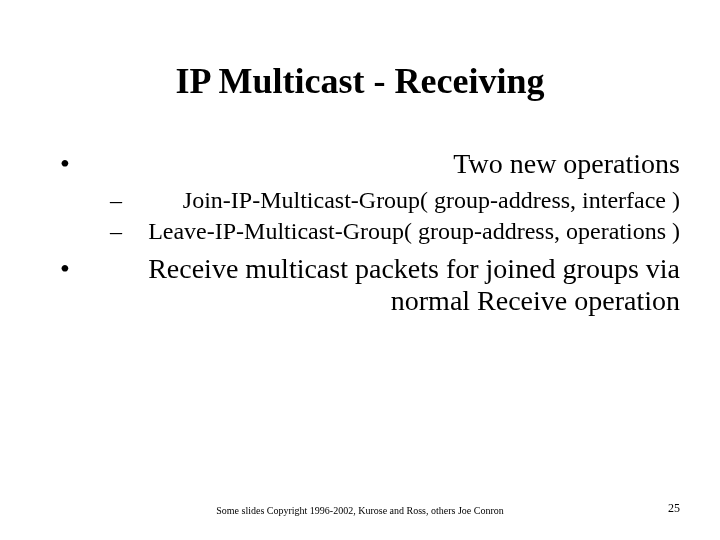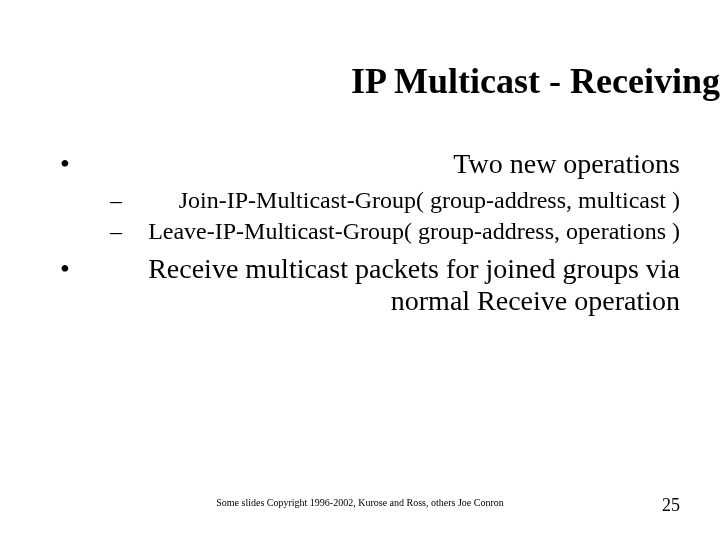--- a/index.html
+++ b/index.html
@@ -16,21 +16,21 @@
     width: 720px;
     height: 540px;
     position: relative;
     box-sizing: border-box;
   }
   .title {
     position: absolute;
     top: 60px;
     left: 0;
     width: 720px;
-    text-align: right;
+    text-align: center;
     font-size: 36px;
     font-weight: bold;
   }
   .body {
     position: absolute;
     top: 148px;
     left: 60px;
     width: 620px;
     font-size: 28px;
     line-height: 1.15;
@@ -67,47 +67,47 @@
     margin-bottom: 2px;
   }
   ul.level2 > li::before {
     content: "–";
     position: absolute;
     left: 0;
     top: 0;
   }
   .footer {
     position: absolute;
-    bottom: 32px;
+    bottom: 24px;
     left: 0;
     width: 720px;
     text-align: center;
     font-size: 10px;
   }
   .pagenum {
     position: absolute;
     bottom: 24px;
     right: 40px;
-    font-size: 18px;
+    font-size: 12px;
   }
 </style>
 </head>
 <body>
 
 <div class="slide">
 
   <div class="title">IP Multicast - Receiving</div>
 
   <div class="body">
     <ul class="level1">
       <li>
         <span>Two new operations</span>
         <ul class="level2">
           <li>
-            <span>Join-IP-Multicast-Group( group-address, multicast )</span>
+            <span>Join-IP-Multicast-Group( group-address, interface )</span>
           </li>
           <li>
             <span>Leave-IP-Multicast-Group( group-address, operations )</span>
           </li>
         </ul>
       </li>
       <li>
         <span>Receive multicast packets for joined groups via normal Receive operation</span>
       </li>
     </ul>

